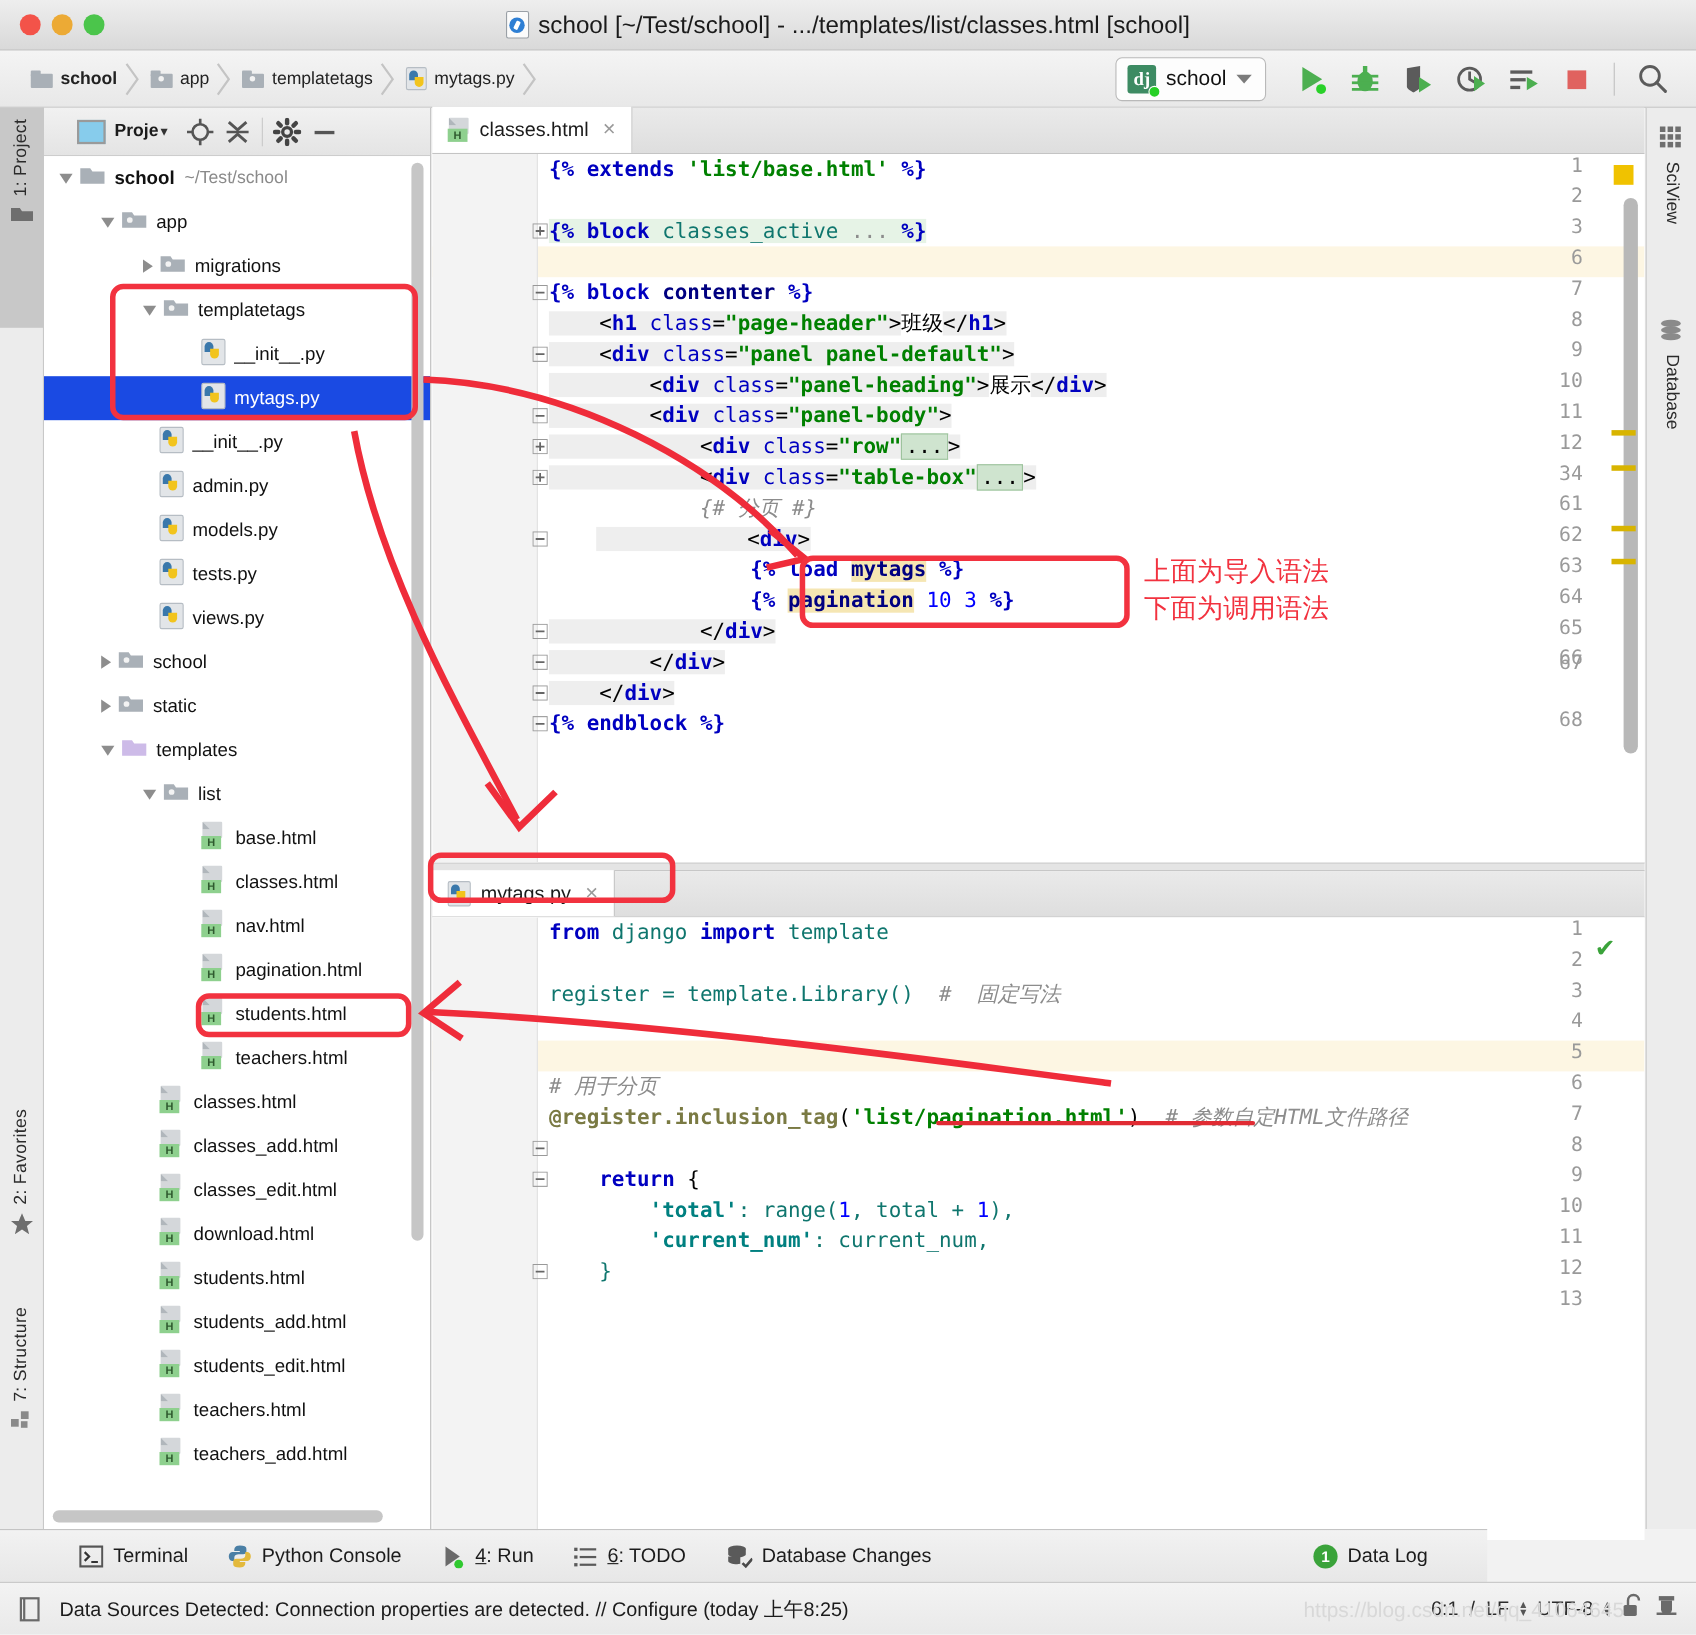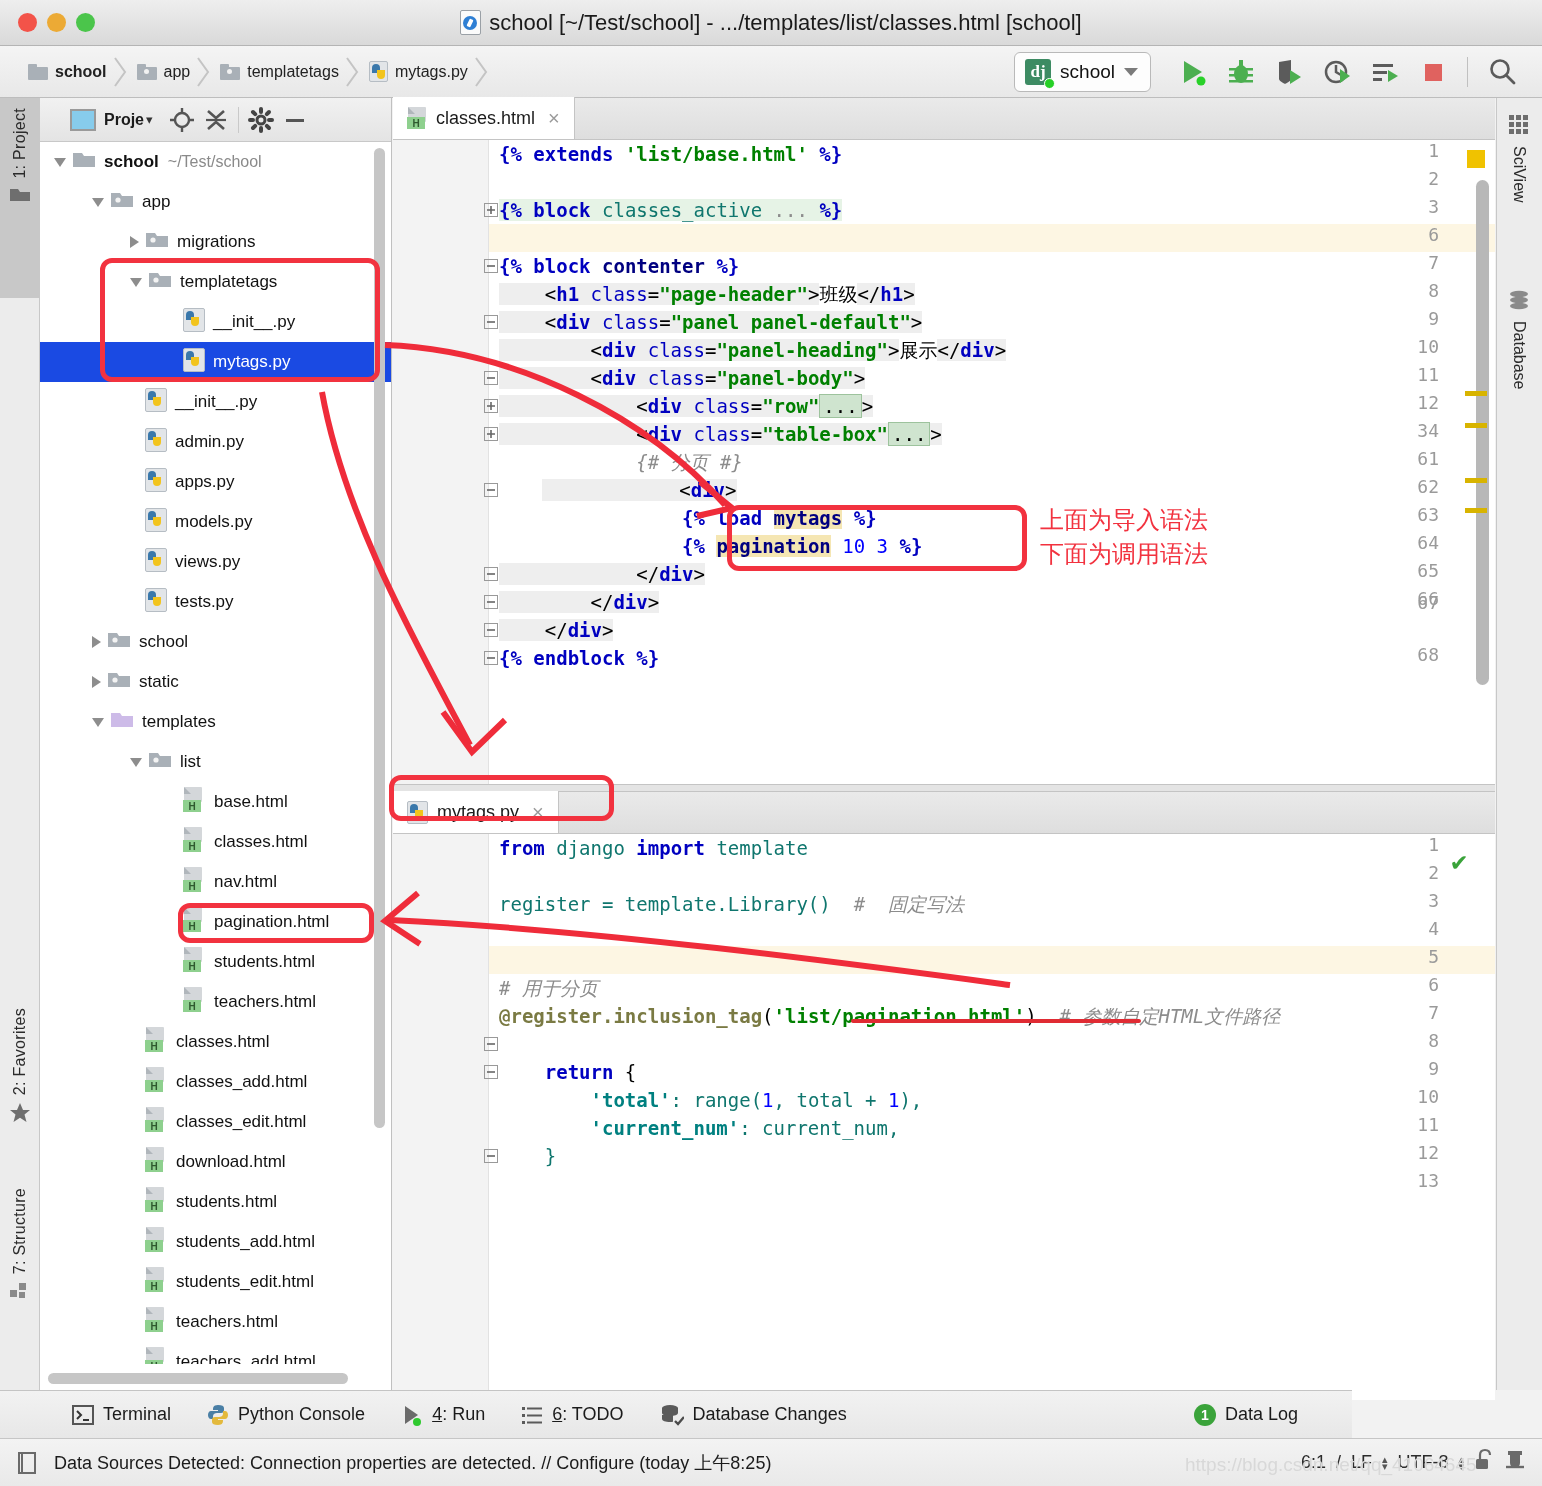--- a/index.html
+++ b/index.html
@@ -534,36 +534,31 @@
           <span class="tname">__init__.py</span>
         </div>
         <div class="trow" style="padding-left: 90px;">
           <span class="tw none"></span>
           <span class="ticon"><span class="py-ic" style="width:22px;height:24px;"><span class="pg"></span><span class="s1"></span><span class="s2"></span></span></span>
           <span class="tname">admin.py</span>
         </div>
         <div class="trow" style="padding-left: 90px;">
           <span class="tw none"></span>
           <span class="ticon"><span class="py-ic" style="width:22px;height:24px;"><span class="pg"></span><span class="s1"></span><span class="s2"></span></span></span>
-          <span class="tname">apps.py</span>
+          <span class="tname">models.py</span>
         </div>
         <div class="trow" style="padding-left: 90px;">
           <span class="tw none"></span>
           <span class="ticon"><span class="py-ic" style="width:22px;height:24px;"><span class="pg"></span><span class="s1"></span><span class="s2"></span></span></span>
-          <span class="tname">models.py</span>
+          <span class="tname">tests.py</span>
         </div>
         <div class="trow" style="padding-left: 90px;">
           <span class="tw none"></span>
           <span class="ticon"><span class="py-ic" style="width:22px;height:24px;"><span class="pg"></span><span class="s1"></span><span class="s2"></span></span></span>
           <span class="tname">views.py</span>
-        </div>
-        <div class="trow" style="padding-left: 90px;">
-          <span class="tw none"></span>
-          <span class="ticon"><span class="py-ic" style="width:22px;height:24px;"><span class="pg"></span><span class="s1"></span><span class="s2"></span></span></span>
-          <span class="tname">tests.py</span>
         </div>
         <div class="trow" style="padding-left: 52px;">
           <span class="tw r"></span>
           <span class="ticon"><svg width="24" height="19">
               <path d="M1,3 h9 l2,3 h11 v11 h-22 z" fill="#a9b0b7"></path>
               <circle cx="8" cy="10" r="2.6" fill="#f3f3f3"></circle>
             </svg></span>
           <span class="tname">school</span>
         </div>
         <div class="trow" style="padding-left: 52px;">

